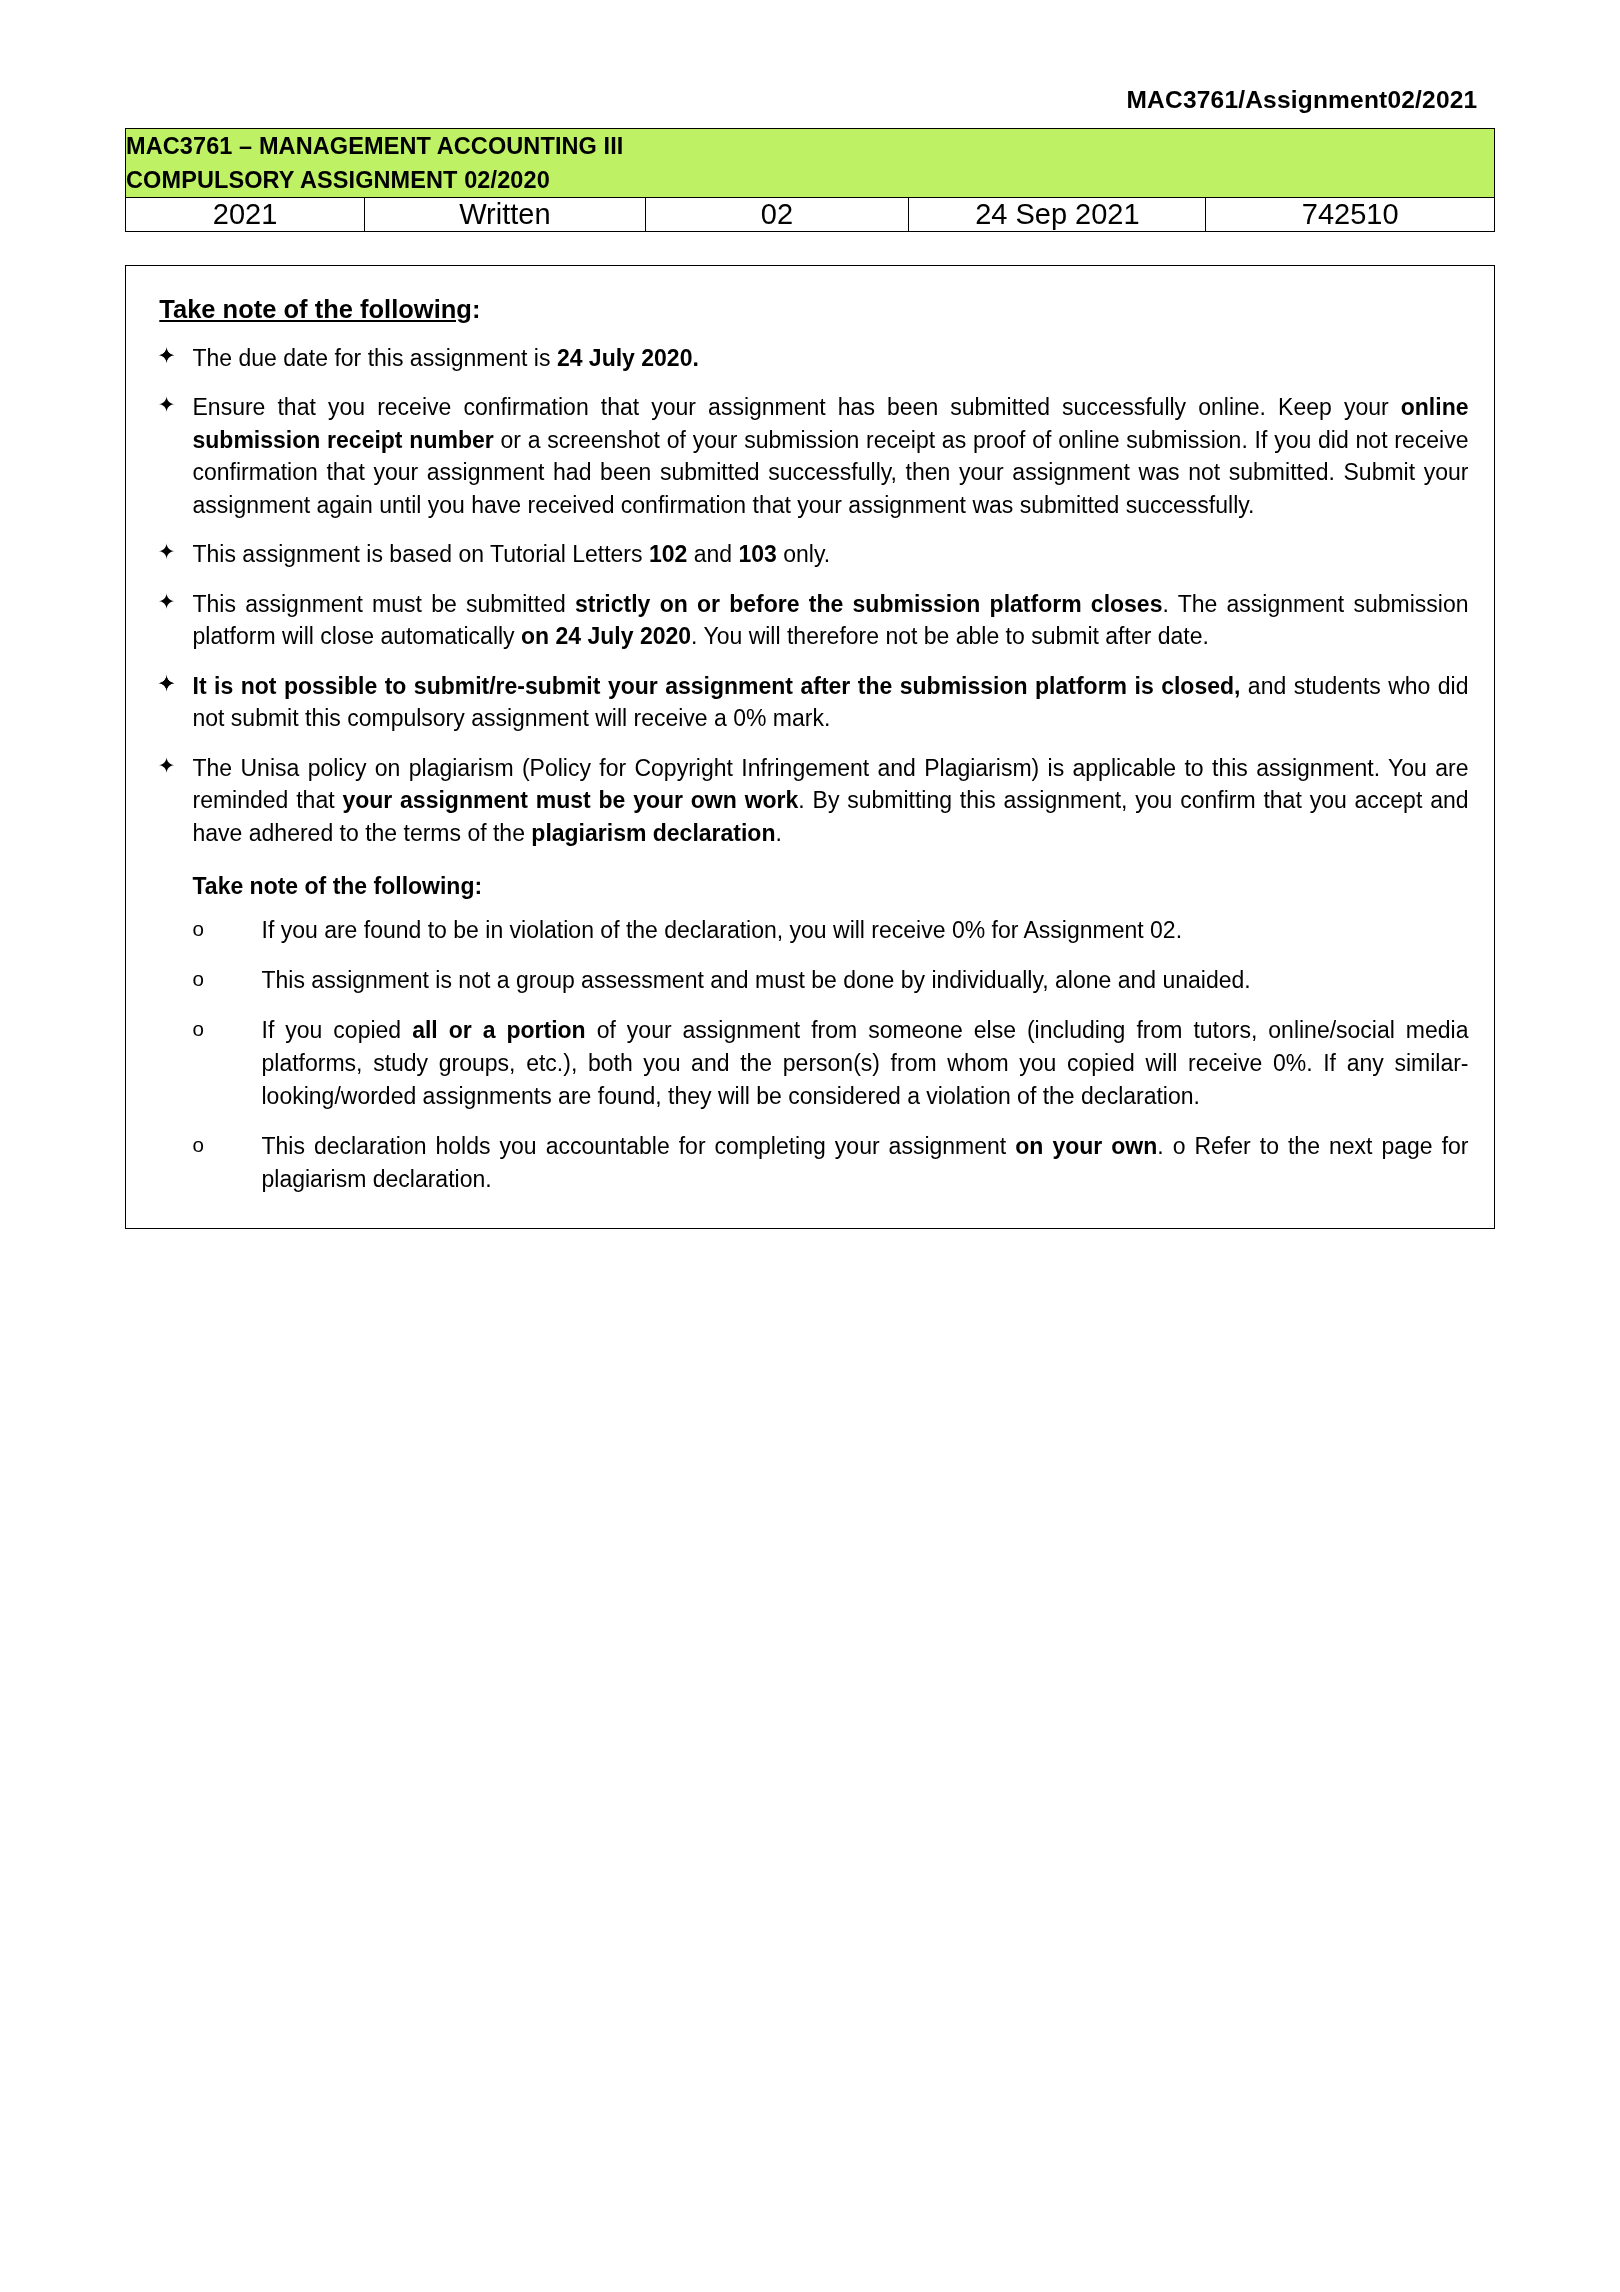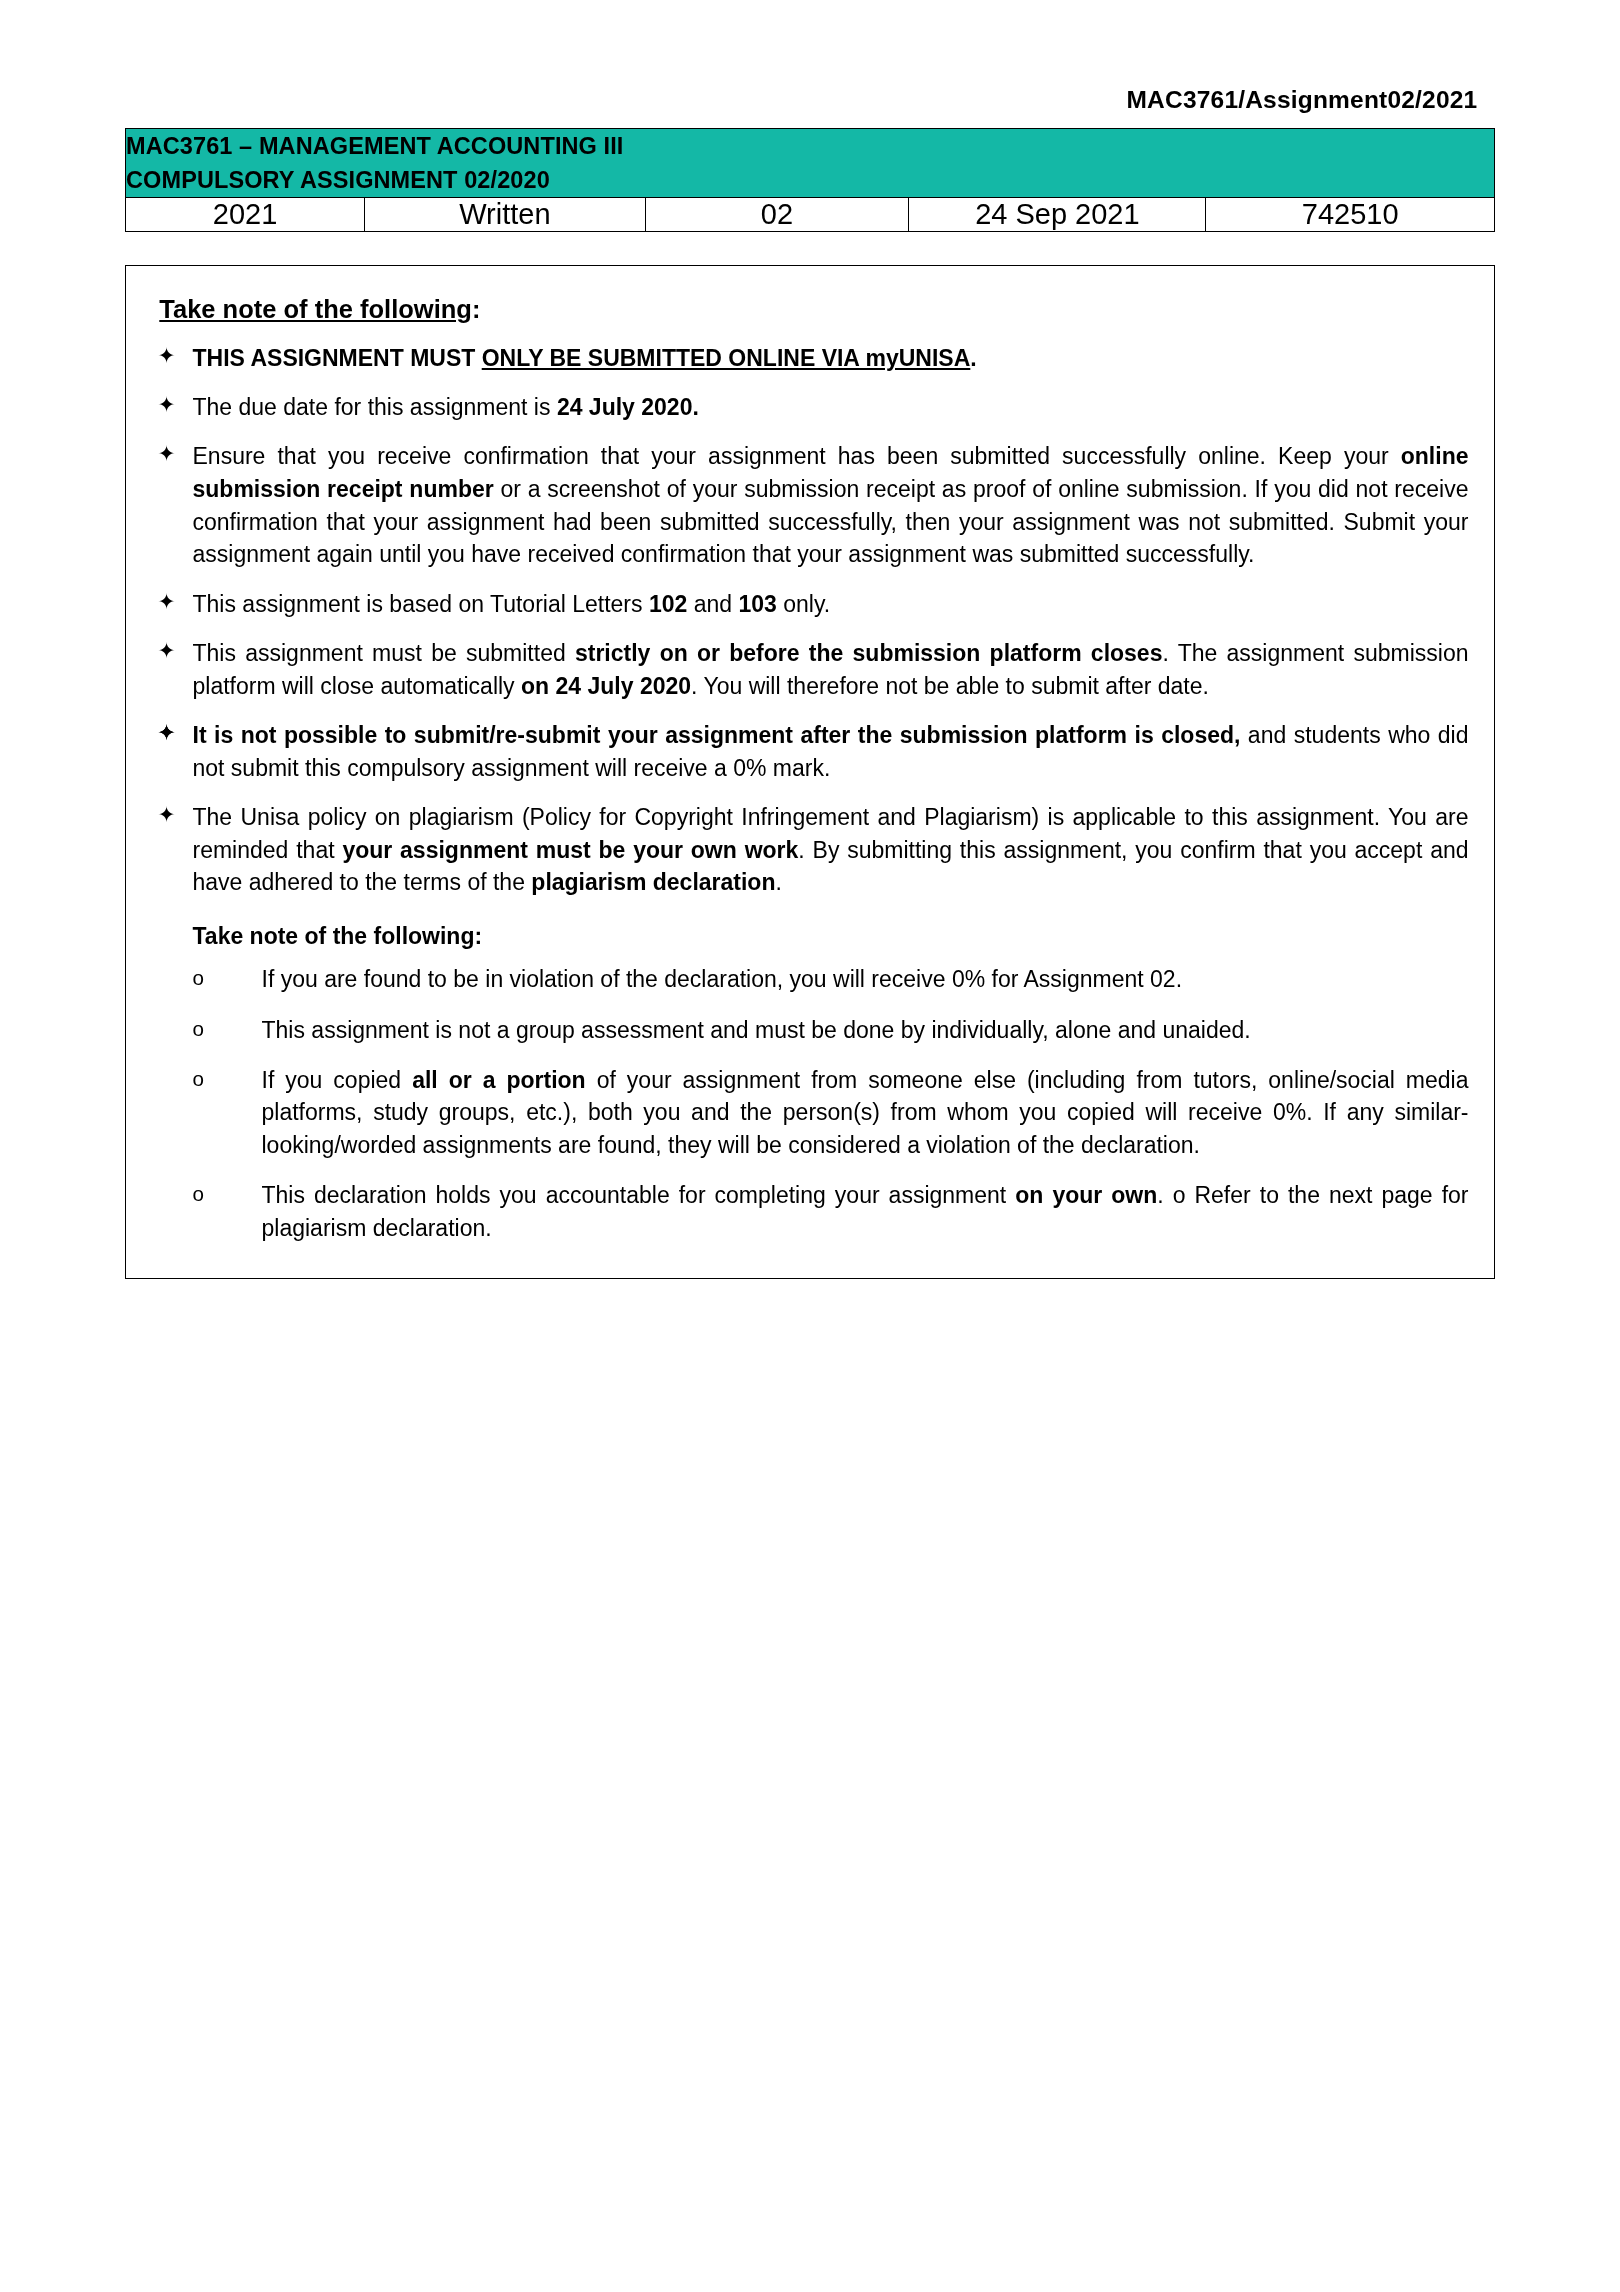--- a/index.html
+++ b/index.html
@@ -33,21 +33,21 @@
   table.info {
     width: 100%;
     border-collapse: collapse;
     table-layout: fixed;
   }
   table.info td, table.info th {
     border: 1.6px solid #000;
     padding: 0;
   }
   .title-cell {
-    background: #14b8a6;
+    background: #bef264;
     padding: 13.7px 17.6px 15.7px 17.6px;
     font-size: 23.5px;
     font-weight: bold;
     line-height: 1.45;
     letter-spacing: 0.1px;
   }
   .title-cell div { white-space: nowrap; }
   .hcell {
     text-align: center;
     font-weight: bold;
@@ -161,21 +161,21 @@
     </tr>
   </tbody>
     </table>
 
   <div class="notes">
     <div class="notes-title">
       <span class="u">Take note of the following</span><span>:</span>
     </div>
 
     <ul class="bullets">
-        <li><span class="mark">✦</span><span><b>THIS ASSIGNMENT MUST <span class="u">ONLY BE SUBMITTED ONLINE VIA myUNISA</span>.</b></span></li>
+        <li><span class="mark">✦</span></li>
         <li><span class="mark">✦</span><span>The due date for this assignment is <b>24 July 2020.</b></span></li>
         <li><span class="mark">✦</span><span>Ensure that you receive confirmation that your assignment has been submitted successfully online. Keep your <b>online submission receipt number</b> or a screenshot of your submission receipt as proof of online submission. If you did not receive confirmation that your assignment had been submitted successfully, then your assignment was not submitted. Submit your assignment again until you have received confirmation that your assignment was submitted successfully.</span></li>
         <li><span class="mark">✦</span><span>This assignment is based on Tutorial Letters <b>102</b> and <b>103</b> only.</span></li>
         <li><span class="mark">✦</span><span>This assignment must be submitted <b>strictly on or before the submission platform closes</b>. The assignment submission platform will close automatically <b>on 24 July 2020</b>. You will therefore not be able to submit after date.</span></li>
         <li><span class="mark">✦</span></li>
         <li><span class="mark">✦</span></li>
         <li><span class="mark">✦</span><span><b>It is not possible to submit/re-submit your assignment after the submission platform is closed,</b> and students who did not submit this compulsory assignment will receive a 0% mark.</span></li>
         <li><span class="mark">✦</span><span>The Unisa policy on plagiarism (Policy for Copyright Infringement and Plagiarism) is applicable to this assignment. You are reminded that <b>your assignment must be your own work</b>. By submitting this assignment, you confirm that you accept and have adhered to the terms of the <b>plagiarism declaration</b>.</span></li>
       </ul>
 

